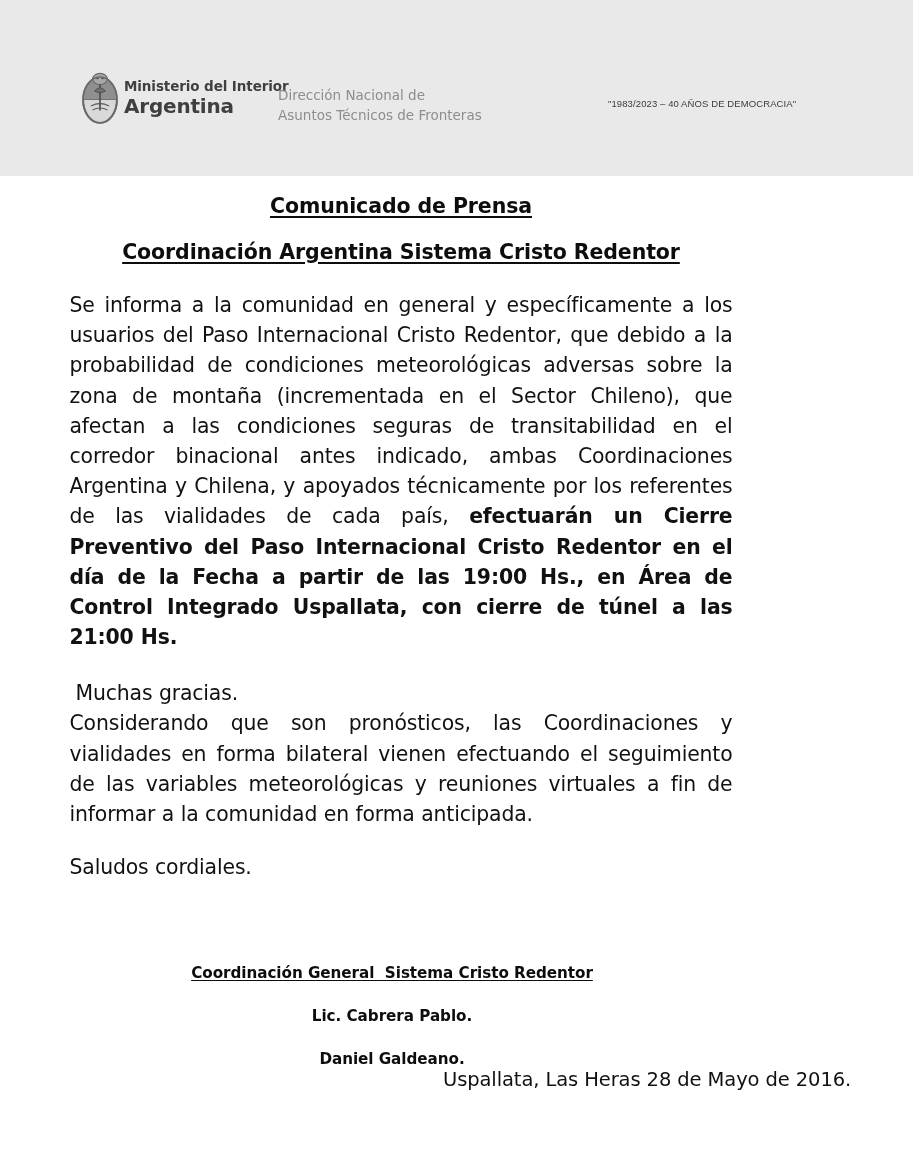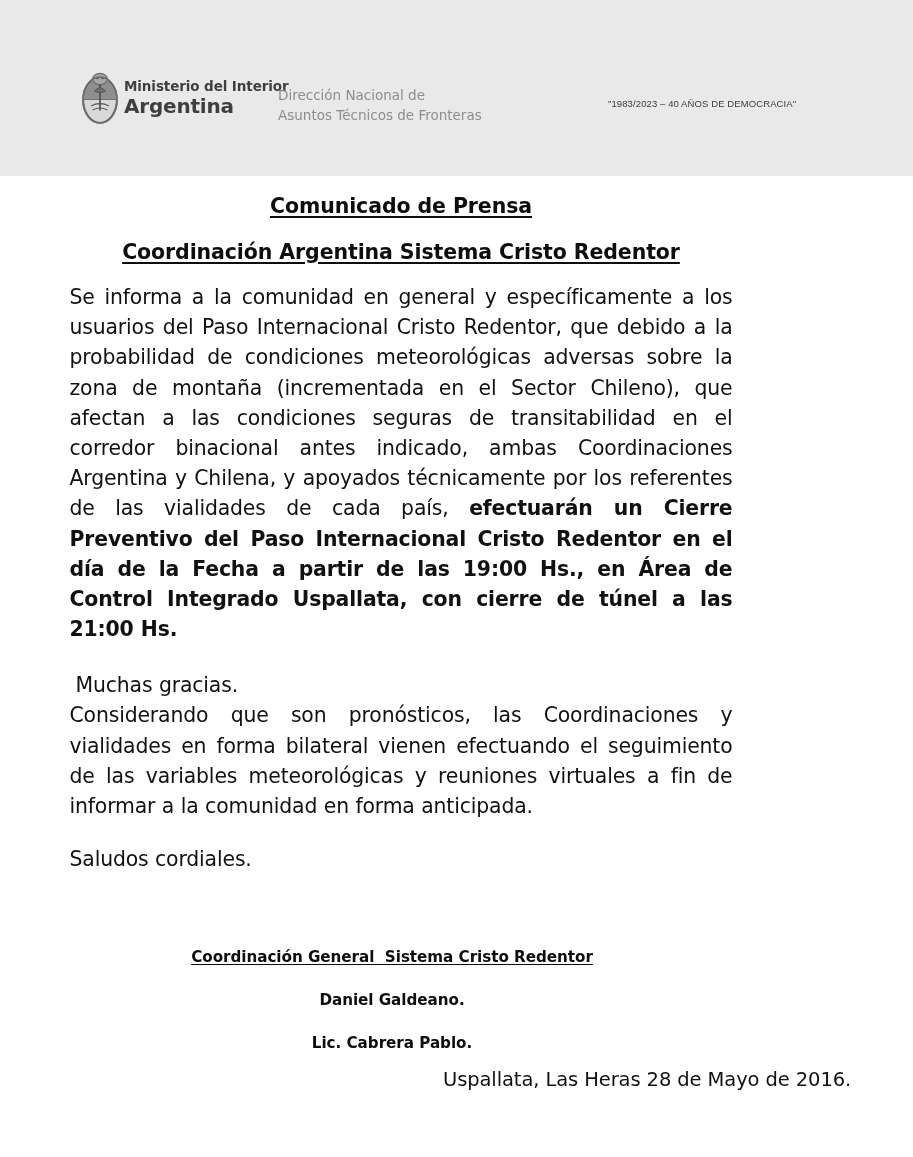--- a/index.html
+++ b/index.html
@@ -108,21 +108,21 @@
     margin: 10px 0 0 0;
     letter-spacing: -0.1px;
   }
   .title-sub {
     font-size: 20.5px;
     margin: 22px 0 0 0;
     letter-spacing: -0.1px;
   }
 
   .body-area {
-    margin: 0 auto;
+    margin: 8px auto;
     width: 663px;
     padding-top: 18px;
   }
   p.para {
     margin: 0 0 19px 0;
     font-size: 20.4px;
     line-height: 1.48;
     text-align: justify;
     text-justify: inter-word;
     color: #111111;
@@ -239,19 +239,19 @@
     <p class="para thanks">Muchas gracias.</p>
 
     <p class="para">Considerando que son pronósticos, las Coordinaciones y vialidades en forma bilateral vienen efectuando el seguimiento de las variables meteorológicas y reuniones virtuales a fin de informar a la comunidad en forma anticipada.</p>
 
     <p class="para regards">Saludos cordiales.</p>
 
   </div>
 
   <div class="signature">
     <div class="sig-line sig-header">Coordinación General  Sistema Cristo Redentor</div>
+    <div class="sig-line sig-name2">Lic. Cabrera Pablo.</div>
     <div class="sig-line sig-name">Daniel Galdeano.</div>
-    <div class="sig-line sig-name2">Lic. Cabrera Pablo.</div>
   </div>
 
 </div>
 
 <div class="date-line">Uspallata, Las Heras 28 de Mayo de 2016.</div>
 
 </body></html>

